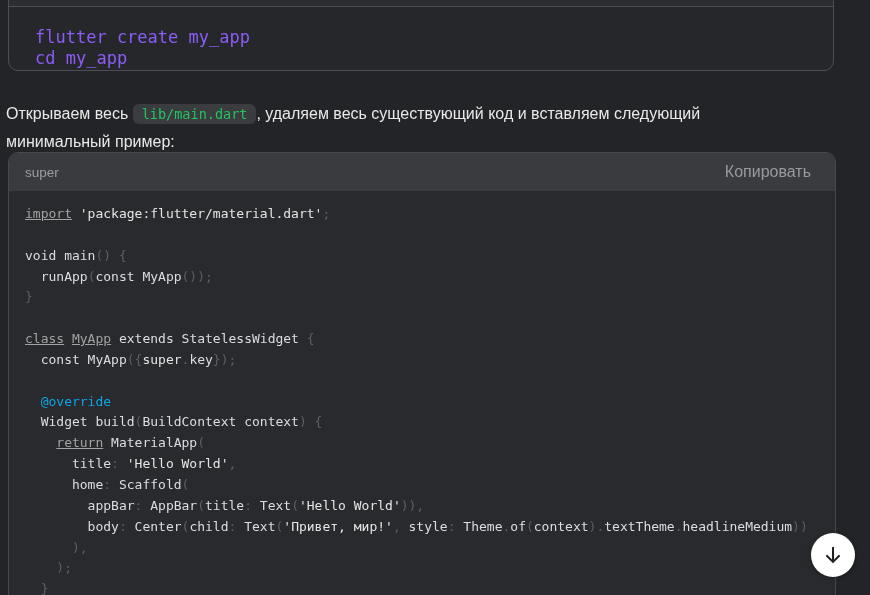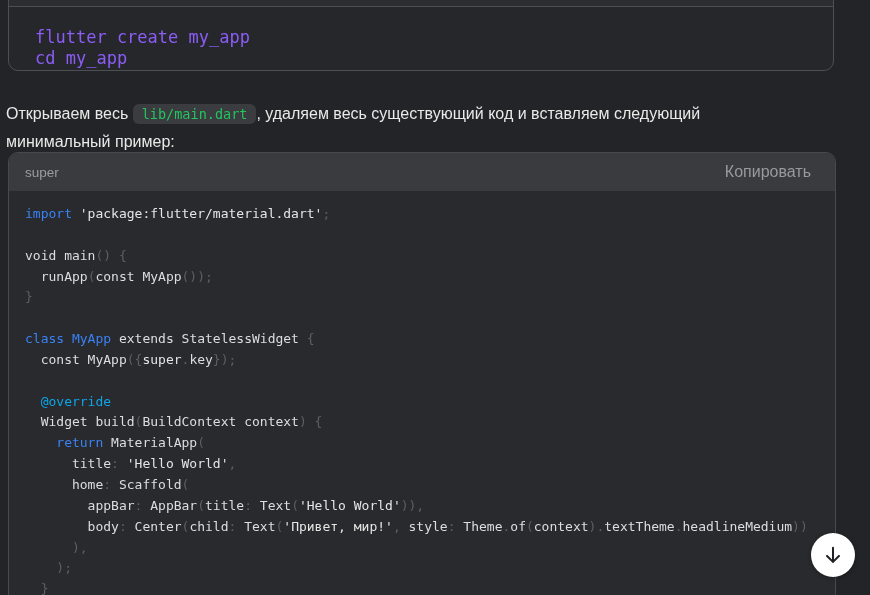--- a/index.html
+++ b/index.html
@@ -49,21 +49,21 @@
     font-size:16px;color:#989a9e;cursor:pointer;padding:0;
   }
   .code-content{
     padding:13px 0 0 16px;margin:0;overflow:hidden;
   }
   .code-line{
     font-family:"DejaVu Sans Mono",monospace;font-size:13px;line-height:20.85px;
     white-space:pre;color:#dcdde0;
   }
   .tok-pl{color:#dcdde0;text-align:center;}
-  .tok-kw{color:#3b82f6;}
+  .tok-kw{color:#a3a3a3;text-decoration:underline;}
   .tok-str{color:#e5e5e5;}
   .tok-pun{color:#5d5f63;}
   .tok-meta{color:#0ea5e9;}
   
   .scroll-button{
     position:absolute;left:811px;top:533px;width:44px;height:44px;
     border-radius:50%;background:#ffffff;border:none;cursor:pointer;
     display:flex;align-items:center;justify-content:center;padding:0;
     box-shadow:0 1px 4px rgba(0,0,0,0.35);
   }

